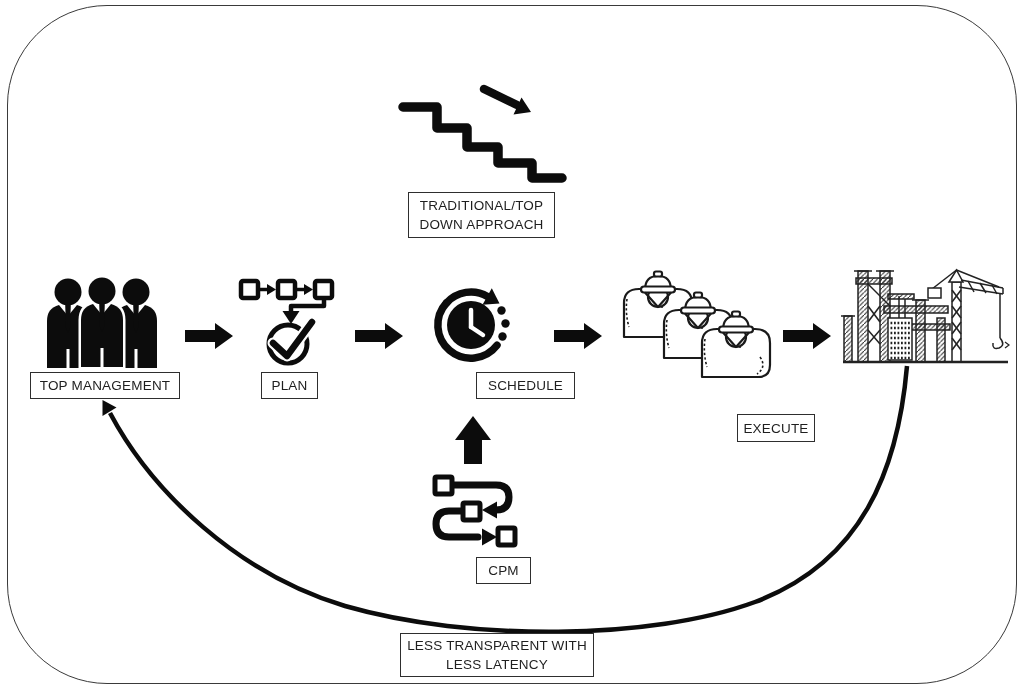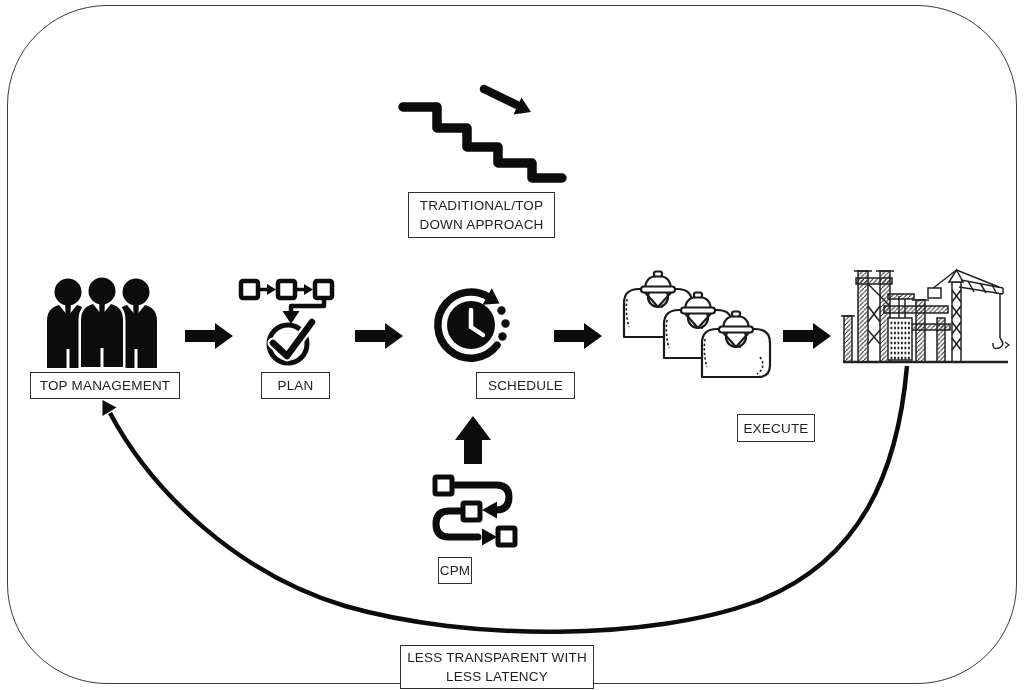--- a/index.html
+++ b/index.html
@@ -188,25 +188,25 @@
     </g>
   </svg>
 
   <div class="label-box" style="left:408px;top:192px;width:147px;height:46px;">
     <div>TRADITIONAL/TOP</div>
     <div>DOWN APPROACH</div>
   </div>
 
   <div class="label-box" style="left:30px;top:372px;width:150px;height:27px;">TOP MANAGEMENT</div>
 
-  <div class="label-box" style="left:261px;top:372px;width:69px;height:27px;">PLAN</div>
+  <div class="label-box" style="left:261px;top:372px;width:57px;height:27px;">PLAN</div>
 
   <div class="label-box" style="left:428px;top:372px;width:99px;height:27px;margin-left:48px;">SCHEDULE</div>
 
   <div class="label-box" style="left:737px;top:369px;width:78px;height:28px;margin-top:45px;">EXECUTE</div>
 
-  <div class="label-box" style="left:438px;top:557px;width:34px;height:27px;">CPM</div>
-
-  <div class="label-box" style="left:400px;top:633px;width:194px;height:44px;margin-top:12px;">
+  <div class="label-box" style="left:476px;top:557px;width:55px;height:27px;">CPM</div>
+
+  <div class="label-box" style="left:400px;top:633px;width:194px;height:44px;">
     <div>LESS TRANSPARENT WITH</div>
     <div>LESS LATENCY</div>
   </div>
 </div>
 
 </body></html>

